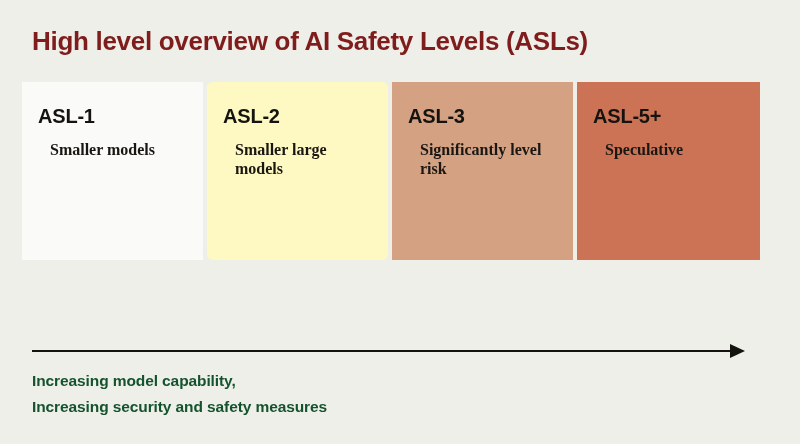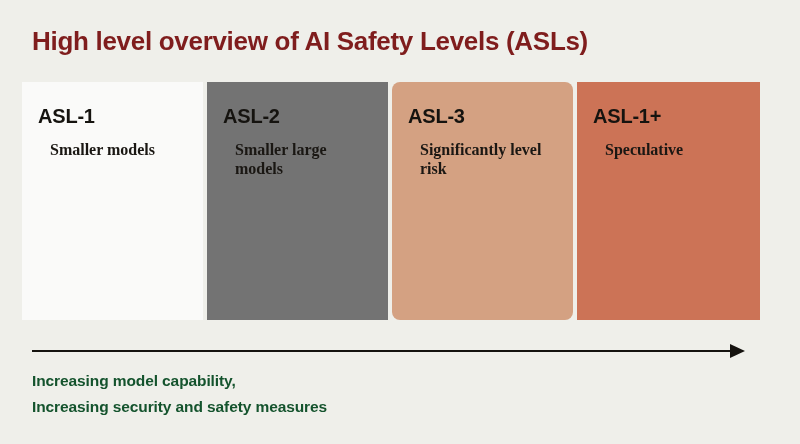--- a/index.html
+++ b/index.html
@@ -44,28 +44,28 @@
     left: 22px;
     top: 82px;
     width: 742px;
     height: 238px;
     display: flex;
     gap: 4px;
   }
 
   .panel {
     position: relative;
-    height: 238px;
+    height: 178px;
     box-sizing: border-box;
     padding: 22px 0 16px 16px;
     overflow: hidden;
   }
   .panel-1 { width: 181px; }
   .panel-2 { width: 181px; }
-  .panel-3 { width: 181px; border-radius: 8px; }
+  .panel-3 { width: 181px; }
   .panel-4 { width: 183px; }
 
   .panel-label {
     font-family: "Liberation Sans", sans-serif;
     font-size: 20px;
     font-weight: bold;
     letter-spacing: -0.2px;
     color: #15130F;
     line-height: 24px;
     margin: 0 0 9px 0;
@@ -116,32 +116,32 @@
 
   <div class="fig-title">High level overview of AI Safety Levels (ASLs)</div>
 
   <div class="panels">
 
     <div class="panel panel-1" style="background: rgb(250, 250, 249);">
       <div class="panel-label">ASL-1</div>
       <div class="panel-desc">Smaller models</div>
     </div>
 
-    <div class="panel panel-2" style="background: #737373;">
+    <div class="panel panel-2" style="background: #fef9c3; border-radius: 6px;">
       <div class="panel-label">ASL-2</div>
       <div class="panel-desc">Smaller large models</div>
     </div>
 
     <div class="panel panel-3" style="background: rgb(212, 161, 130);">
       <div class="panel-label">ASL-3</div>
       <div class="panel-desc">Significantly level risk</div>
     </div>
 
     <div class="panel panel-4" style="background: rgb(204, 115, 86);">
-      <div class="panel-label">ASL-1+</div>
+      <div class="panel-label">ASL-5+</div>
       <div class="panel-desc">Speculative</div>
     </div>
 
   </div>
 
   <div class="arrow-wrap">
     <svg class="arrow-svg" width="715" height="18" viewBox="0 0 715 18">
       <line x1="0" y1="9" x2="700" y2="9" stroke="#15130F" stroke-width="2" shape-rendering="crispEdges"></line>
       <polygon points="698,2 713,9 698,16" fill="#15130F"></polygon>
     </svg>

